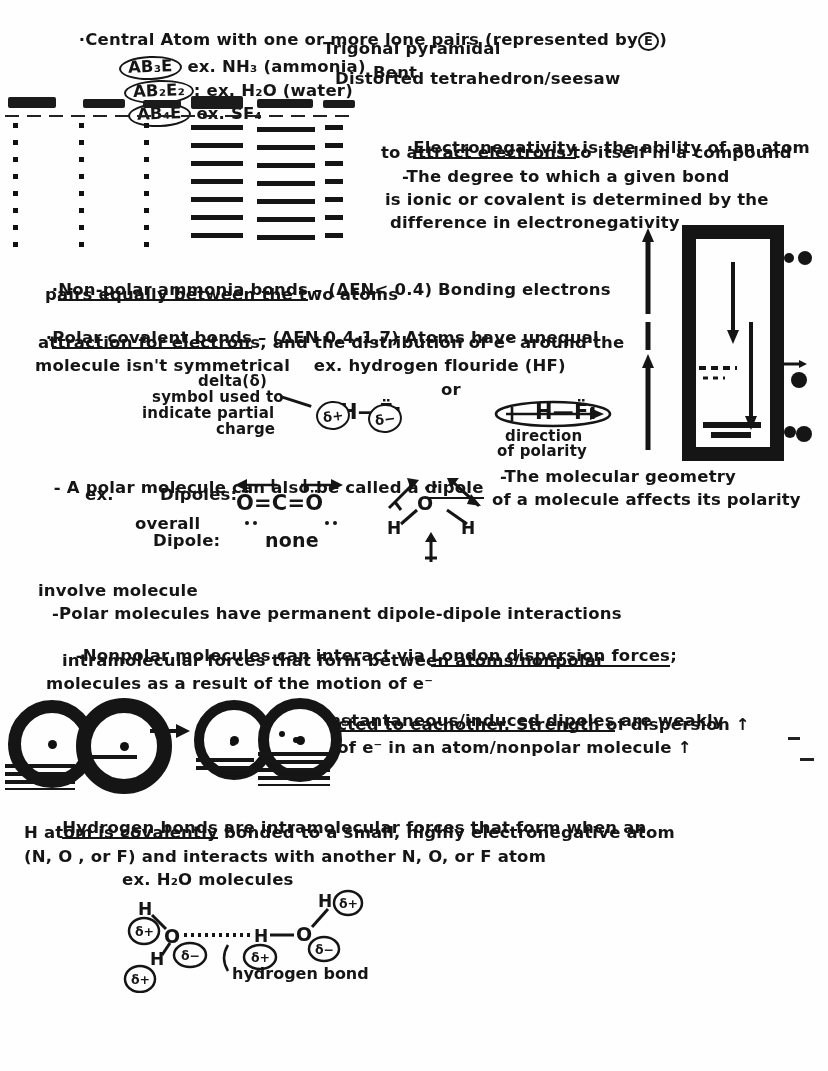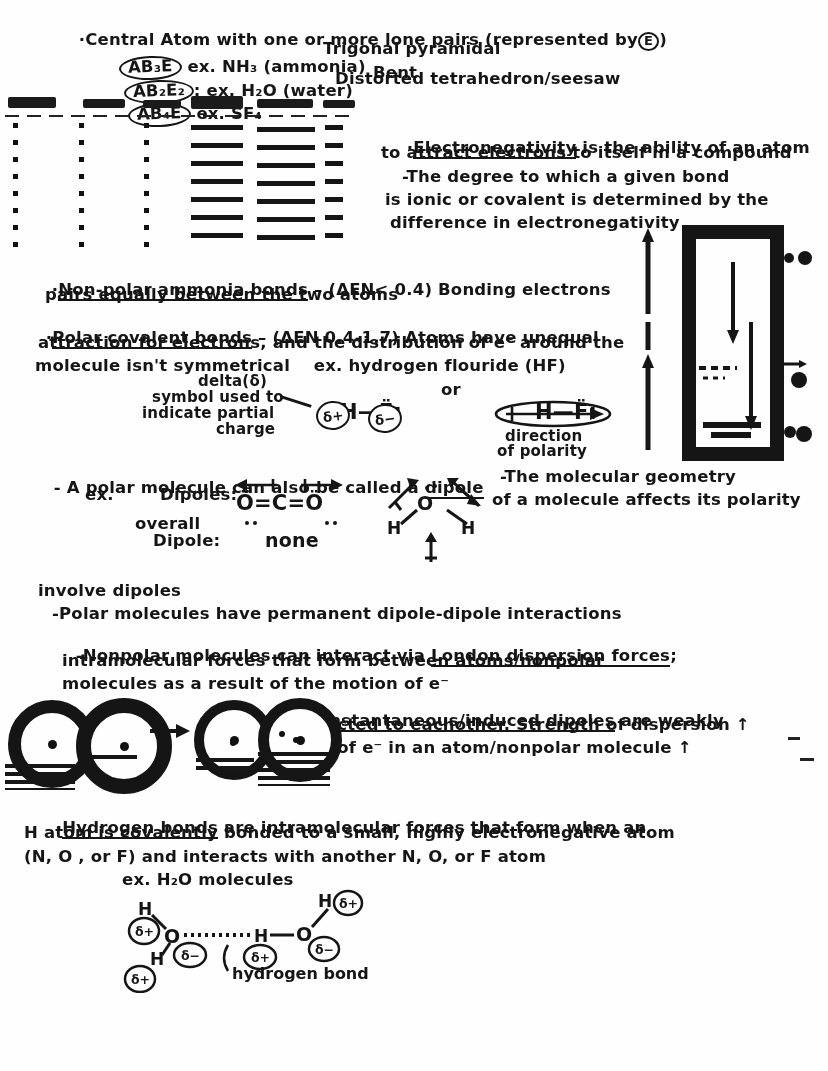--- a/index.html
+++ b/index.html
@@ -195,27 +195,27 @@
   </svg>
   <svg style="position:absolute;left:422px;top:532px" width="18" height="34" viewBox="0 0 18 34">
     <line x1="9" y1="30" x2="9" y2="6" class="stroke" stroke-width="3"></line>
     <line x1="3" y1="26" x2="15" y2="26" class="stroke" stroke-width="3"></line>
     <path d="M3,10 L9,0 L15,10 Z" fill="#151515"></path>
   </svg>
 
   <div class="line" style="left:500px;top:468px">-The molecular geometry</div>
   <div class="line" style="left:492px;top:491px">of a molecule affects its polarity</div>
 
-  <div class="line" style="left:38px;top:582px">involve dipoles</div>
+  <div class="line" style="left:38px;top:582px">involve molecule</div>
   <div class="line" style="left:52px;top:605px">-Polar molecules have permanent dipole-dipole interactions</div>
   <div class="line" style="left:52px;top:628px">
     <span>-Nonpolar molecules can interact via </span><span class="term">London dispersion forces</span><span>;</span>
   </div>
   <div class="line" style="left:62px;top:652px">intramolecular forces that form between atoms/nonpolar</div>
-  <div class="line" style="left:62px;top:675px">molecules as a result of the motion of e⁻</div>
+  <div class="line" style="left:46px;top:675px">molecules as a result of the motion of e⁻</div>
 
   <div class="line" style="left:292px;top:693px">
     <span class="term">-Instantaneous/induced dipoles</span><span> are weakly</span>
   </div>
   <div class="line" style="left:290px;top:716px">attracted to eachother. Strength of dispersion ↑</div>
   <div class="line" style="left:290px;top:739px">as # of e⁻ in an atom/nonpolar molecule ↑</div>
 
   <div class="atom" style="left:8px;top:700px;width:62px;height:62px;border:13px solid #151515">
       <span class="nuc"></span>
     </div>

